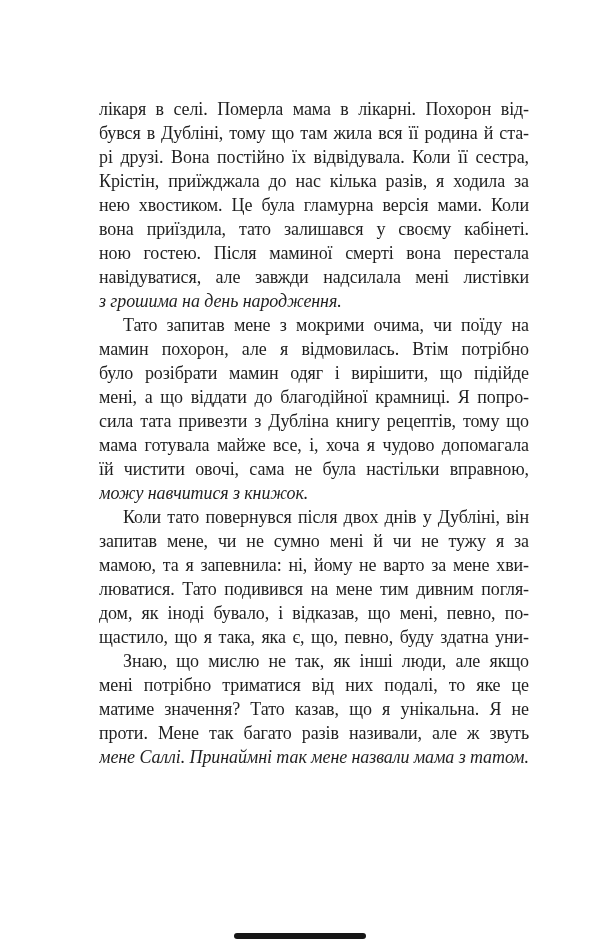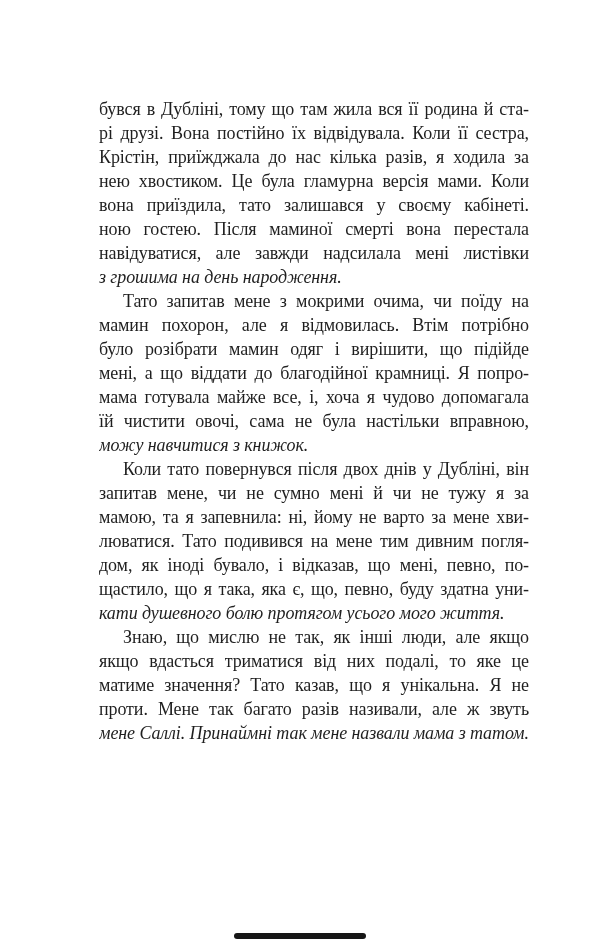--- a/index.html
+++ b/index.html
@@ -50,49 +50,50 @@
     height: 6px;
     border-radius: 3px;
     background: var(--indicator);
   }
 </style>
 </head>
 <body>
 
 <div class="book-page">
     <div class="paragraph">
+      <div class="line">лікаря в селі. Померла мама в лікарні. Похорон від-</div>
       <div class="line">бувся в Дубліні, тому що там жила вся її родина й ста-</div>
       <div class="line">рі друзі. Вона постійно їх відвідувала. Коли її сестра,</div>
       <div class="line">Крістін, приїжджала до нас кілька разів, я ходила за</div>
       <div class="line">нею хвостиком. Це була гламурна версія мами. Коли</div>
       <div class="line">вона приїздила, тато залишався у своєму кабінеті.</div>
       <div class="line">ною гостею. Після маминої смерті вона перестала</div>
       <div class="line">навідуватися, але завжди надсилала мені листівки</div>
       <div class="line last">з грошима на день народження.</div>
     </div>
     <div class="paragraph">
       <div class="line indent">Тато запитав мене з мокрими очима, чи поїду на</div>
       <div class="line">мамин похорон, але я відмовилась. Втім потрібно</div>
       <div class="line">було розібрати мамин одяг і вирішити, що підійде</div>
       <div class="line">мені, а що віддати до благодійної крамниці. Я попро-</div>
+      <div class="line">сила тата привезти з Дубліна книгу рецептів, тому що</div>
       <div class="line">мама готувала майже все, і, хоча я чудово допомагала</div>
       <div class="line">їй чистити овочі, сама не була настільки вправною,</div>
       <div class="line last">можу навчитися з книжок.</div>
     </div>
     <div class="paragraph">
       <div class="line indent">Коли тато повернувся після двох днів у Дубліні, він</div>
       <div class="line">запитав мене, чи не сумно мені й чи не тужу я за</div>
       <div class="line">мамою, та я запевнила: ні, йому не варто за мене хви-</div>
       <div class="line">люватися. Тато подивився на мене тим дивним погля-</div>
       <div class="line">дом, як іноді бувало, і відказав, що мені, певно, по-</div>
       <div class="line">щастило, що я така, яка є, що, певно, буду здатна уни-</div>
-      <div class="line last">кати душевного болю протягом усього мого життя.</div>
     </div>
     <div class="paragraph">
       <div class="line indent">Знаю, що мислю не так, як інші люди, але якщо</div>
-      <div class="line">якщо вдасться триматися від них подалі, то яке це</div>
+      <div class="line">мені потрібно триматися від них подалі, то яке це</div>
       <div class="line">матиме значення? Тато казав, що я унікальна. Я не</div>
       <div class="line">проти. Мене так багато разів називали, але ж звуть</div>
       <div class="line last">мене Саллі. Принаймні так мене назвали мама з татом.</div>
     </div>
   </div>
 
 <div class="home-indicator"></div>
 
 </body></html>

